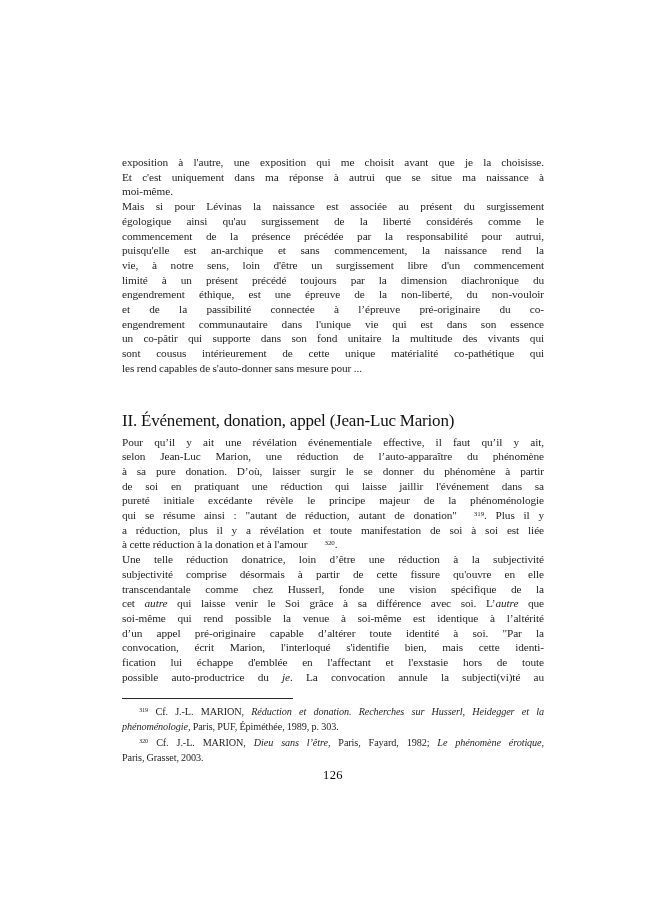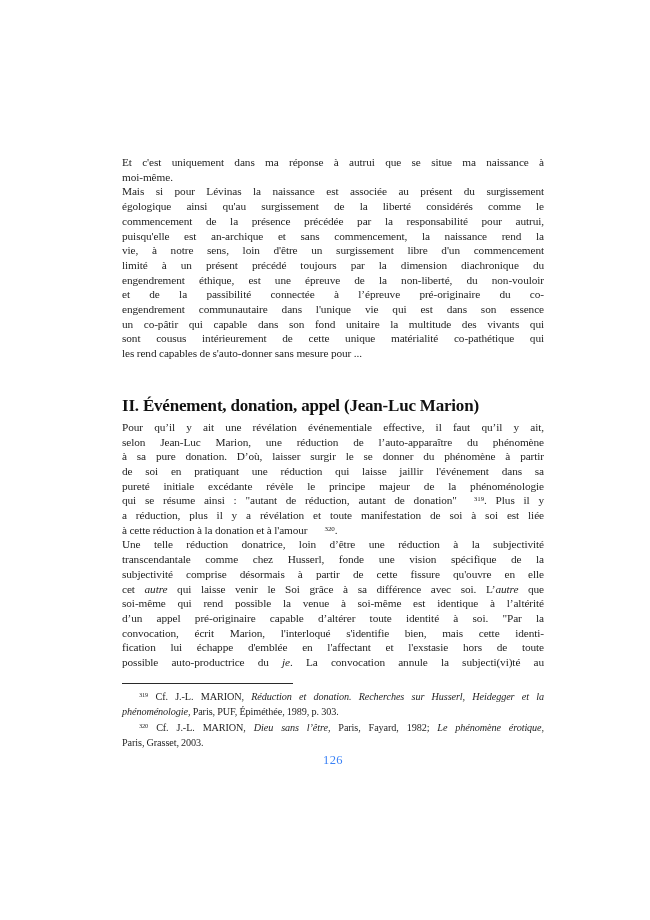--- a/index.html
+++ b/index.html
@@ -28,87 +28,88 @@
   .i{font-style:italic;}
   .sup{
     font-size:0.62em;
     position:relative;
     top:-0.45em;
     line-height:0;
     margin-left:17px;
   }
   .heading{
     margin:34px 0 4px 0;
-    font-weight:bold;
+    font-weight:normal;
     font-size:17px;
     line-height:21px;
     color:#111111;
     white-space:nowrap;
     letter-spacing:-0.2px;
   }
   .fn-rule{
     width:171px;height:0;
     border-top:1.4px solid #2a2a2a;
     margin:13px 0 5px 0;
   }
   .footnote{
     font-size:10.2px;
     line-height:15.5px;
   }
   .page-number{
     margin-top:2px;
     text-align:center;
     font-size:12.5px;
     letter-spacing:0.4px;
-    color:#3b82f6;
+    color:#000000;
   }
 </style>
 </head>
 <body>
 
 <div class="page">
   <main class="text-block">
 
     <section class="para">
+        <div class="line"><span>exposition à l'autre, une exposition qui me choisit avant que je la choisisse.</span></div>
         <div class="line"><span>Et c'est uniquement dans ma réponse à autrui que se situe ma naissance à</span></div>
         <div class="line last"><span>moi-même.</span></div>
       </section>
 
     <section class="para">
         <div class="line"><span>Mais si pour Lévinas la naissance est associée au présent du surgissement</span></div>
         <div class="line"><span>égologique ainsi qu'au surgissement de la liberté considérés comme le</span></div>
         <div class="line"><span>commencement de la présence précédée par la responsabilité pour autrui,</span></div>
         <div class="line"><span>puisqu'elle est an-archique et sans commencement, la naissance rend la</span></div>
         <div class="line"><span>vie, à notre sens, loin d'être un surgissement libre d'un commencement</span></div>
         <div class="line"><span>limité à un présent précédé toujours par la dimension diachronique du</span></div>
         <div class="line"><span>engendrement éthique, est une épreuve de la non-liberté, du non-vouloir</span></div>
         <div class="line"><span>et de la passibilité connectée à l’épreuve pré-originaire du co-</span></div>
         <div class="line"><span>engendrement communautaire dans l'unique vie qui est dans son essence</span></div>
-        <div class="line"><span>un co-pâtir qui capable dans son fond unitaire la multitude des vivants qui</span></div>
+        <div class="line"><span>un co-pâtir qui supporte dans son fond unitaire la multitude des vivants qui</span></div>
         <div class="line"><span>sont cousus intérieurement de cette unique matérialité co-pathétique qui</span></div>
         <div class="line last"><span>les rend capables de s'auto-donner sans mesure pour ...</span></div>
       </section>
 
     <h2 class="heading">II. Événement, donation, appel (Jean-Luc Marion)</h2>
 
     <section class="para">
         <div class="line"><span>Pour qu’il y ait une révélation événementiale effective, il faut qu’il y ait,</span></div>
         <div class="line"><span>selon Jean-Luc Marion, une réduction de l’auto-apparaître du phénomène</span></div>
         <div class="line"><span>à sa pure donation. D’où, laisser surgir le se donner du phénomène à partir</span></div>
         <div class="line"><span>de soi en pratiquant une réduction qui laisse jaillir l'événement dans sa</span></div>
         <div class="line"><span>pureté initiale excédante révèle le principe majeur de la phénoménologie</span></div>
         <div class="line"><span>qui se résume ainsi : "autant de réduction, autant de donation"</span><span class="sup">319</span><span>. Plus il y</span></div>
         <div class="line"><span>a réduction, plus il y a révélation et toute manifestation de soi à soi est liée</span></div>
         <div class="line last"><span>à cette réduction à la donation et à l'amour</span><span class="sup">320</span><span>.</span></div>
       </section>
 
     <section class="para">
         <div class="line"><span>Une telle réduction donatrice, loin d’être une réduction à la subjectivité</span></div>
+        <div class="line"><span>subjectivité comprise désormais à partir de cette fissure qu'ouvre en elle</span></div>
         <div class="line"><span>transcendantale comme chez Husserl, fonde une vision spécifique de la</span></div>
-        <div class="line"><span>subjectivité comprise désormais à partir de cette fissure qu'ouvre en elle</span></div>
         <div class="line"><span>cet </span><span class="i">autre</span><span> qui laisse venir le Soi grâce à sa différence avec soi. L’</span><span class="i">autre</span><span> que</span></div>
         <div class="line"><span>soi-même qui rend possible la venue à soi-même est identique à l’altérité</span></div>
         <div class="line"><span>d’un appel pré-originaire capable d’altérer toute identité à soi. "Par la</span></div>
         <div class="line"><span>convocation, écrit Marion, l'interloqué s'identifie bien, mais cette identi-</span></div>
         <div class="line"><span>fication lui échappe d'emblée en l'affectant et l'exstasie hors de toute</span></div>
         <div class="line"><span>possible auto-productrice du </span><span class="i">je</span><span>. La convocation annule la subjecti(vi)té au</span></div>
       </section>
 
     <div class="fn-rule"></div>
 

